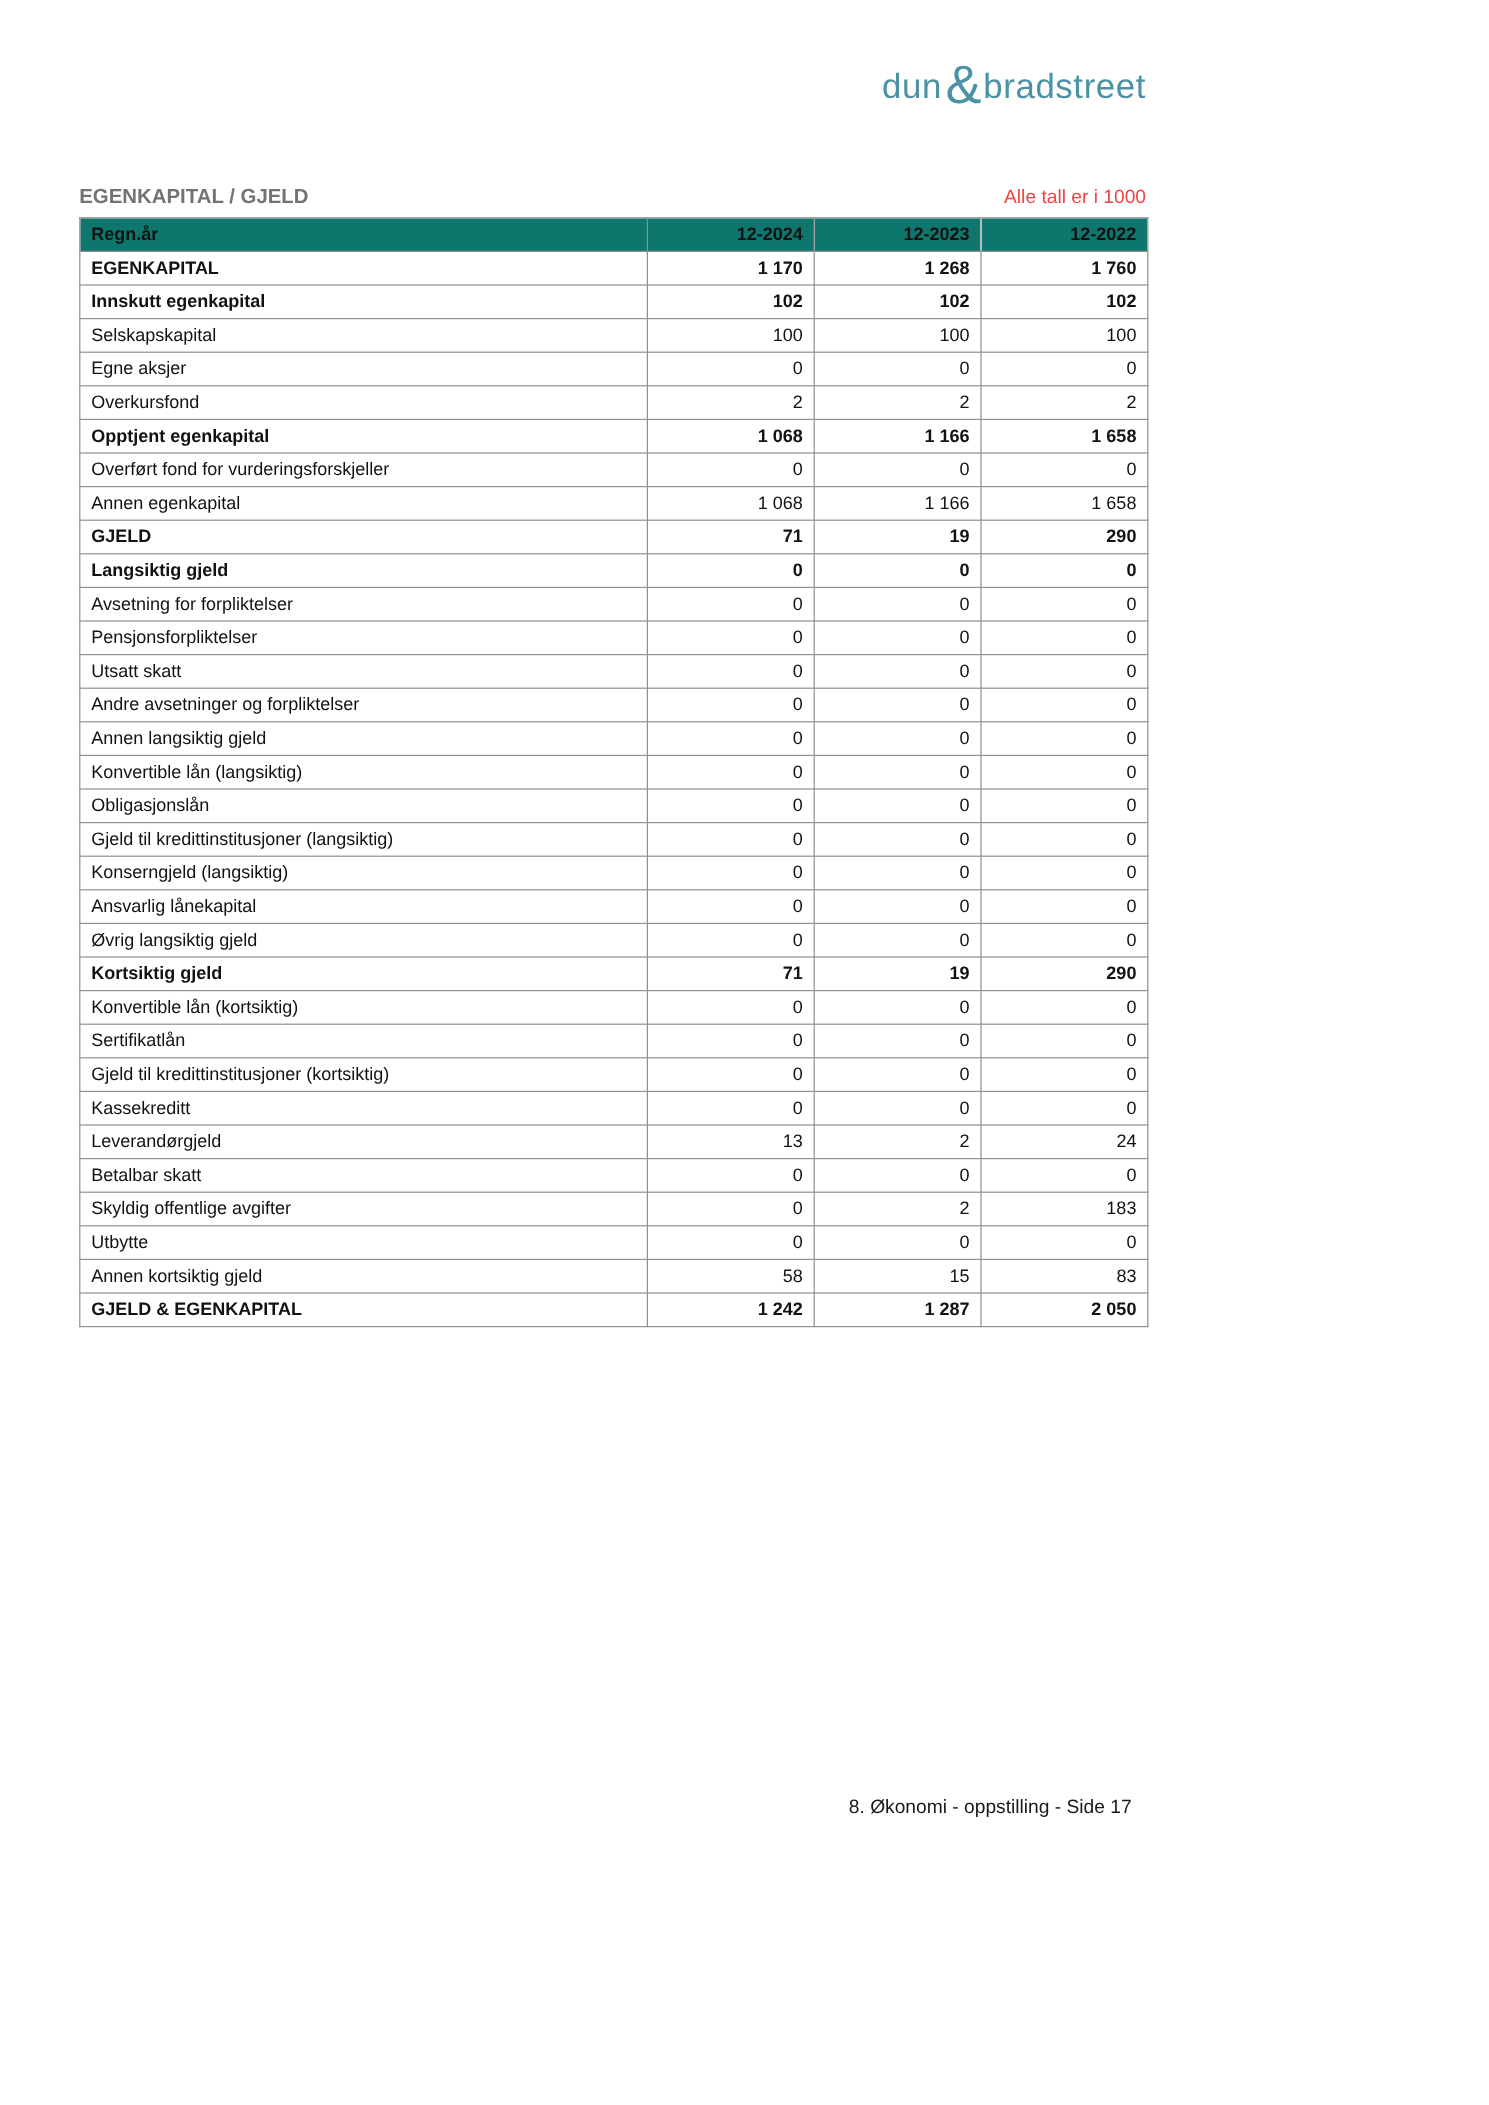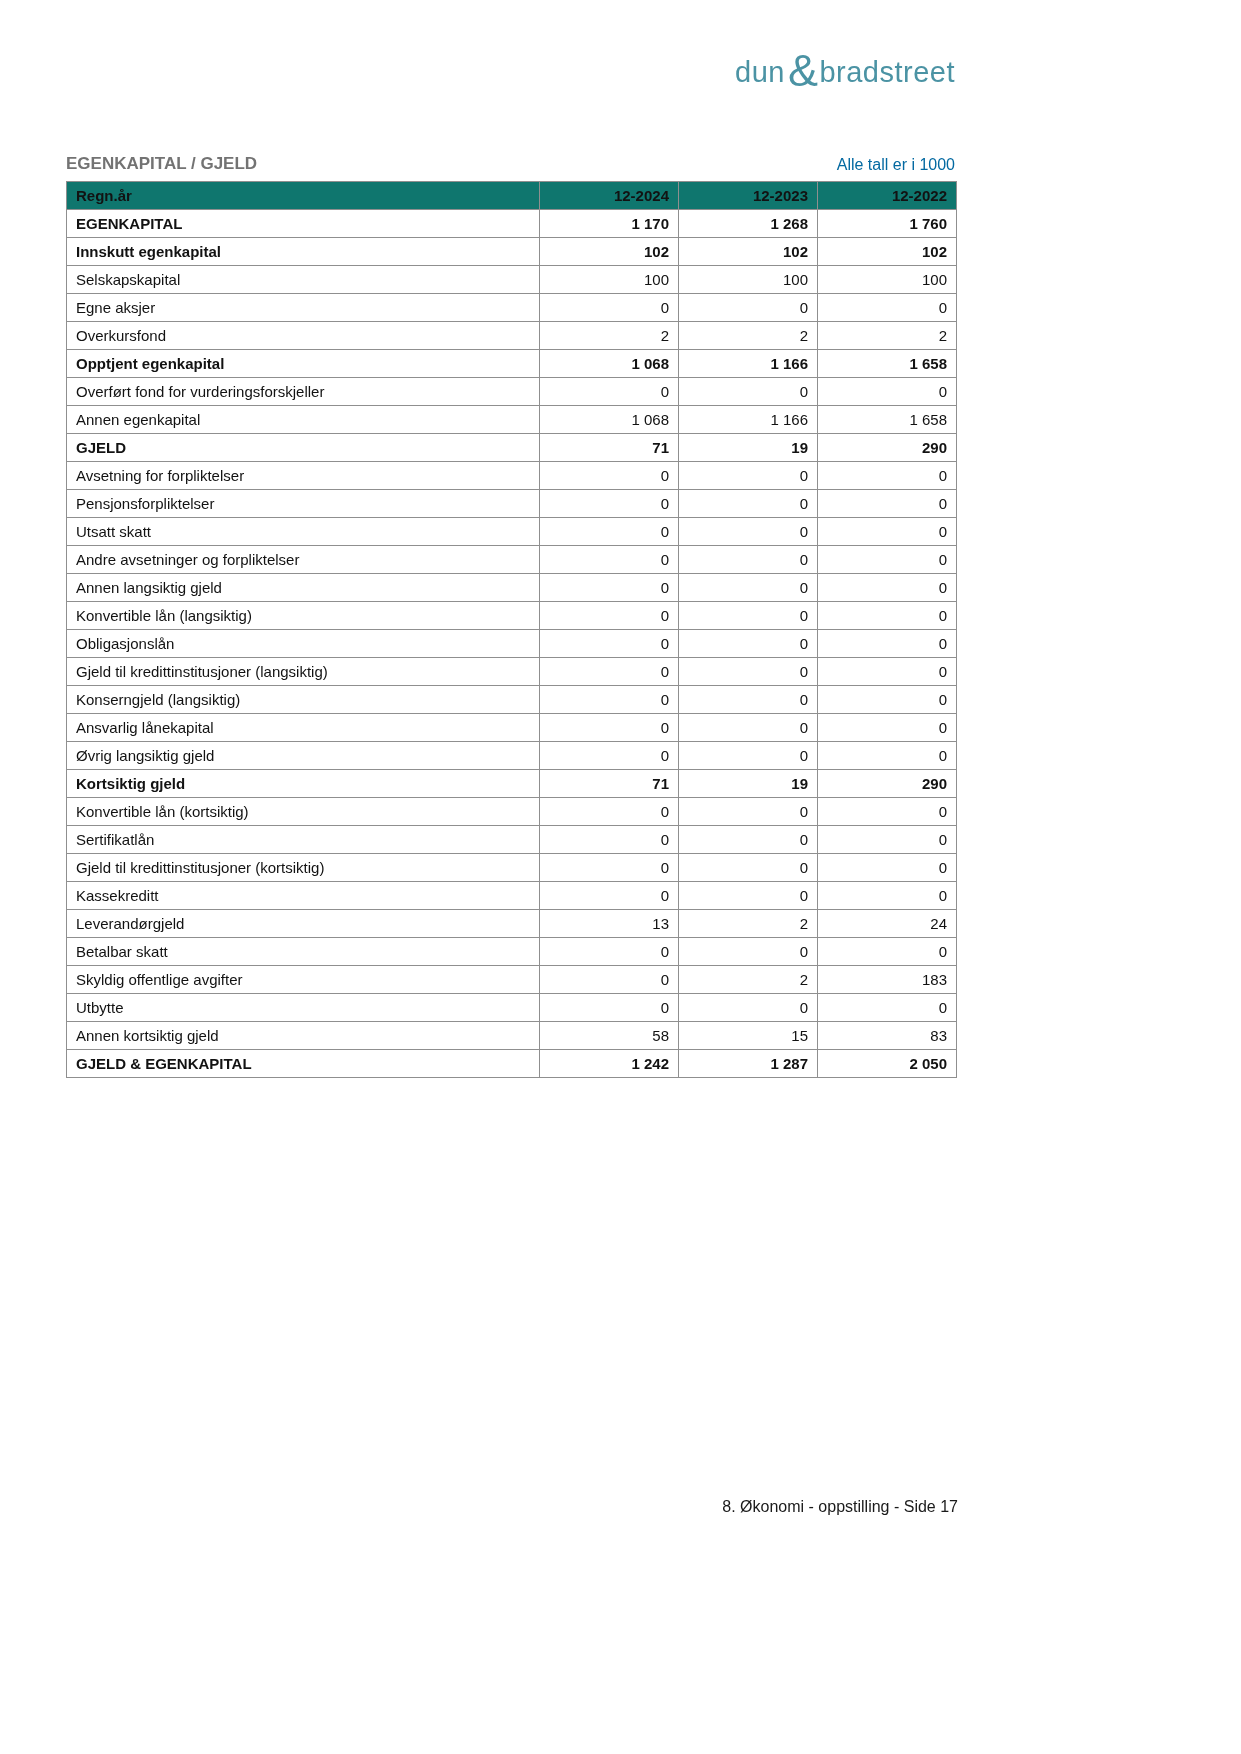--- a/index.html
+++ b/index.html
@@ -54,21 +54,21 @@
     margin-top: 86px;
     margin-bottom: 7px;
   }
   .section-title {
     font-size: 17px;
     font-weight: bold;
     color: #737373;
   }
   .units-note {
     font-size: 16px;
-    color: #0369a1;
+    color: #ef4444;
   }
   
   table.fin {
     width: 100%;
     border-collapse: collapse;
     table-layout: fixed;
   }
   table.fin col.c-label { width: 473px; }
   table.fin col.c-num   { width: 139px; }
   table.fin th, table.fin td {
@@ -86,21 +86,21 @@
     font-weight: bold;
     text-align: left;
   }
   table.fin thead th.num { text-align: right; margin-top: 40px; }
   table.fin td.num { text-align: right; }
   table.fin tr.bold td { font-weight: bold; }
   
   .footer {
     position: absolute;
     top: 1498px;
-    left: 69px;
+    left: 54px;
     width: 889px;
     text-align: right;
     font-size: 16px;
     color: #1a1a1a;
   }
 </style>
 </head>
 <body>
 
 <div class="page">
@@ -182,20 +182,26 @@
             <td class="num">1 068</td>
             <td class="num">1 166</td>
             <td class="num">1 658</td>
           </tr>
           <tr class="bold">
             <td>GJELD</td>
             <td class="num">71</td>
             <td class="num">19</td>
             <td class="num">290</td>
           </tr>
+          <tr class="bold">
+            <td>Langsiktig gjeld</td>
+            <td class="num">0</td>
+            <td class="num">0</td>
+            <td class="num">0</td>
+          </tr>
           <tr>
             <td>Avsetning for forpliktelser</td>
             <td class="num">0</td>
             <td class="num">0</td>
             <td class="num">0</td>
           </tr>
           <tr>
             <td>Pensjonsforpliktelser</td>
             <td class="num">0</td>
             <td class="num">0</td>

